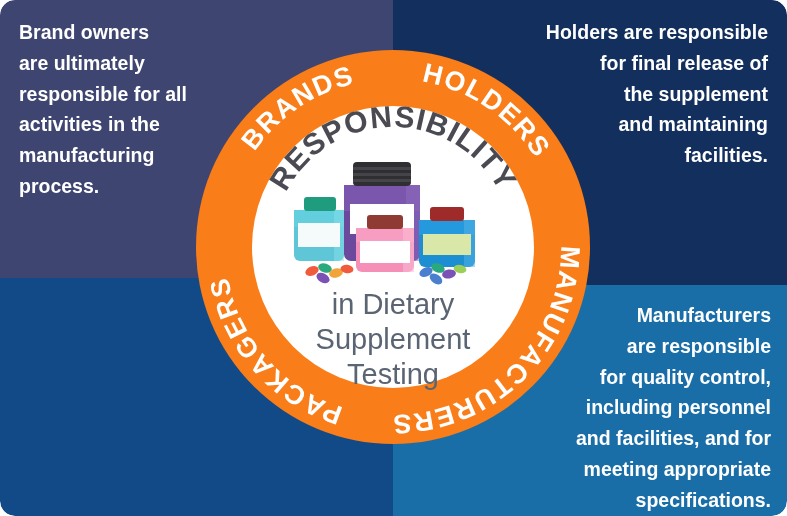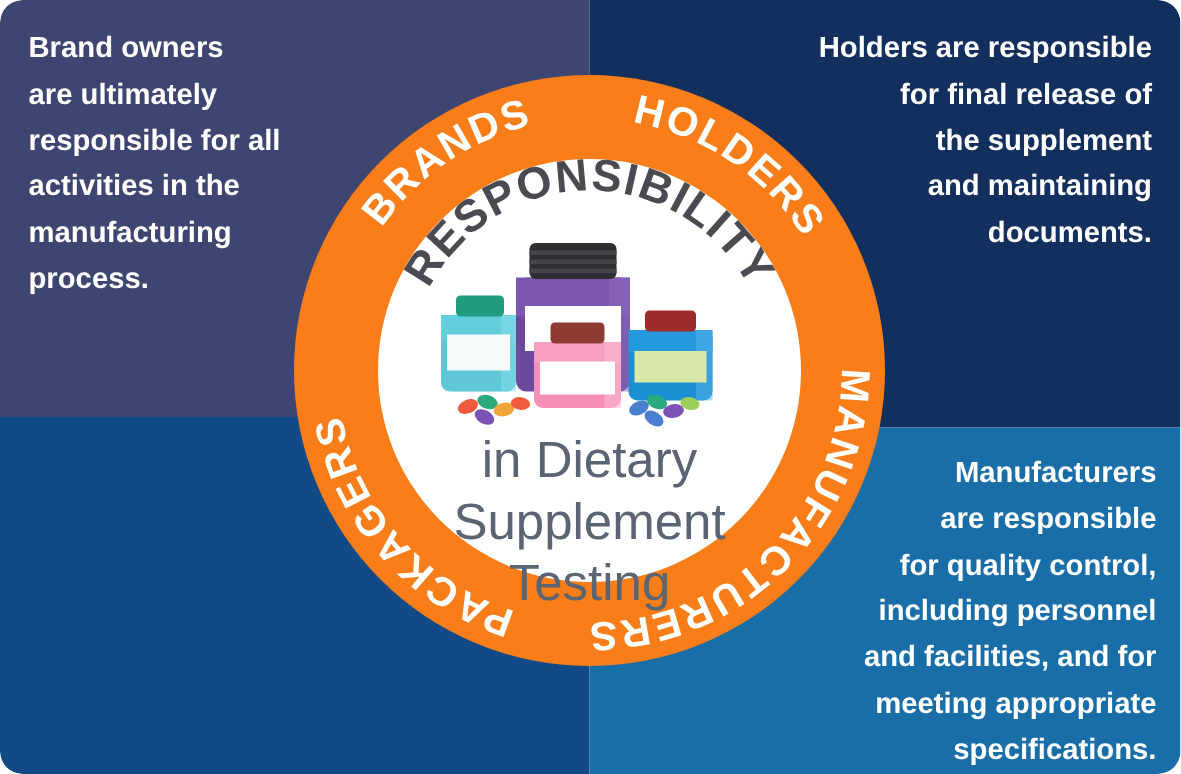--- a/index.html
+++ b/index.html
@@ -39,21 +39,21 @@
   .ringlabel{fill:#ffffff;font-family:"Liberation Sans",sans-serif;
              font-weight:bold;font-size:27px;letter-spacing:1.6px;}
   .resp{fill:#4a4a52;font-family:"Liberation Sans",sans-serif;
         font-weight:bold;font-size:30px;letter-spacing:1px;}
 
   
   #bottles{position:absolute;left:72px;top:108px;width:240px;height:130px;}
 
   
   #caption{position:absolute;left:20px;top:237px;width:354px;text-align:center;
-           color:#5a6472;font-size:34px;line-height:1.2;white-space:pre-line;
+           color:#5a6472;font-size:29px;line-height:1.2;white-space:pre-line;
            font-family:"Liberation Sans",sans-serif;}
 </style>
 </head>
 <body>
 
 <div id="stage">
 
   <div class="quad" id="q-tl"></div>
   <div class="quad" id="q-tr"></div>
   <div class="quad" id="q-bl"></div>
@@ -62,21 +62,21 @@
   <div class="txt" id="t-tl">Brand owners
 are ultimately
 responsible for all
 activities in the
 manufacturing
 process.</div>
   <div class="txt" id="t-tr">Holders are responsible
 for final release of
 the supplement
 and maintaining
-documents.</div>
+facilities.</div>
   <div class="txt" id="t-br">Manufacturers
 are responsible
 for quality control,
 including personnel
 and facilities, and for
 meeting appropriate specifications.</div>
 
   <div id="circle-wrap">
     <div id="ring"></div>
     <div id="inner"></div>

